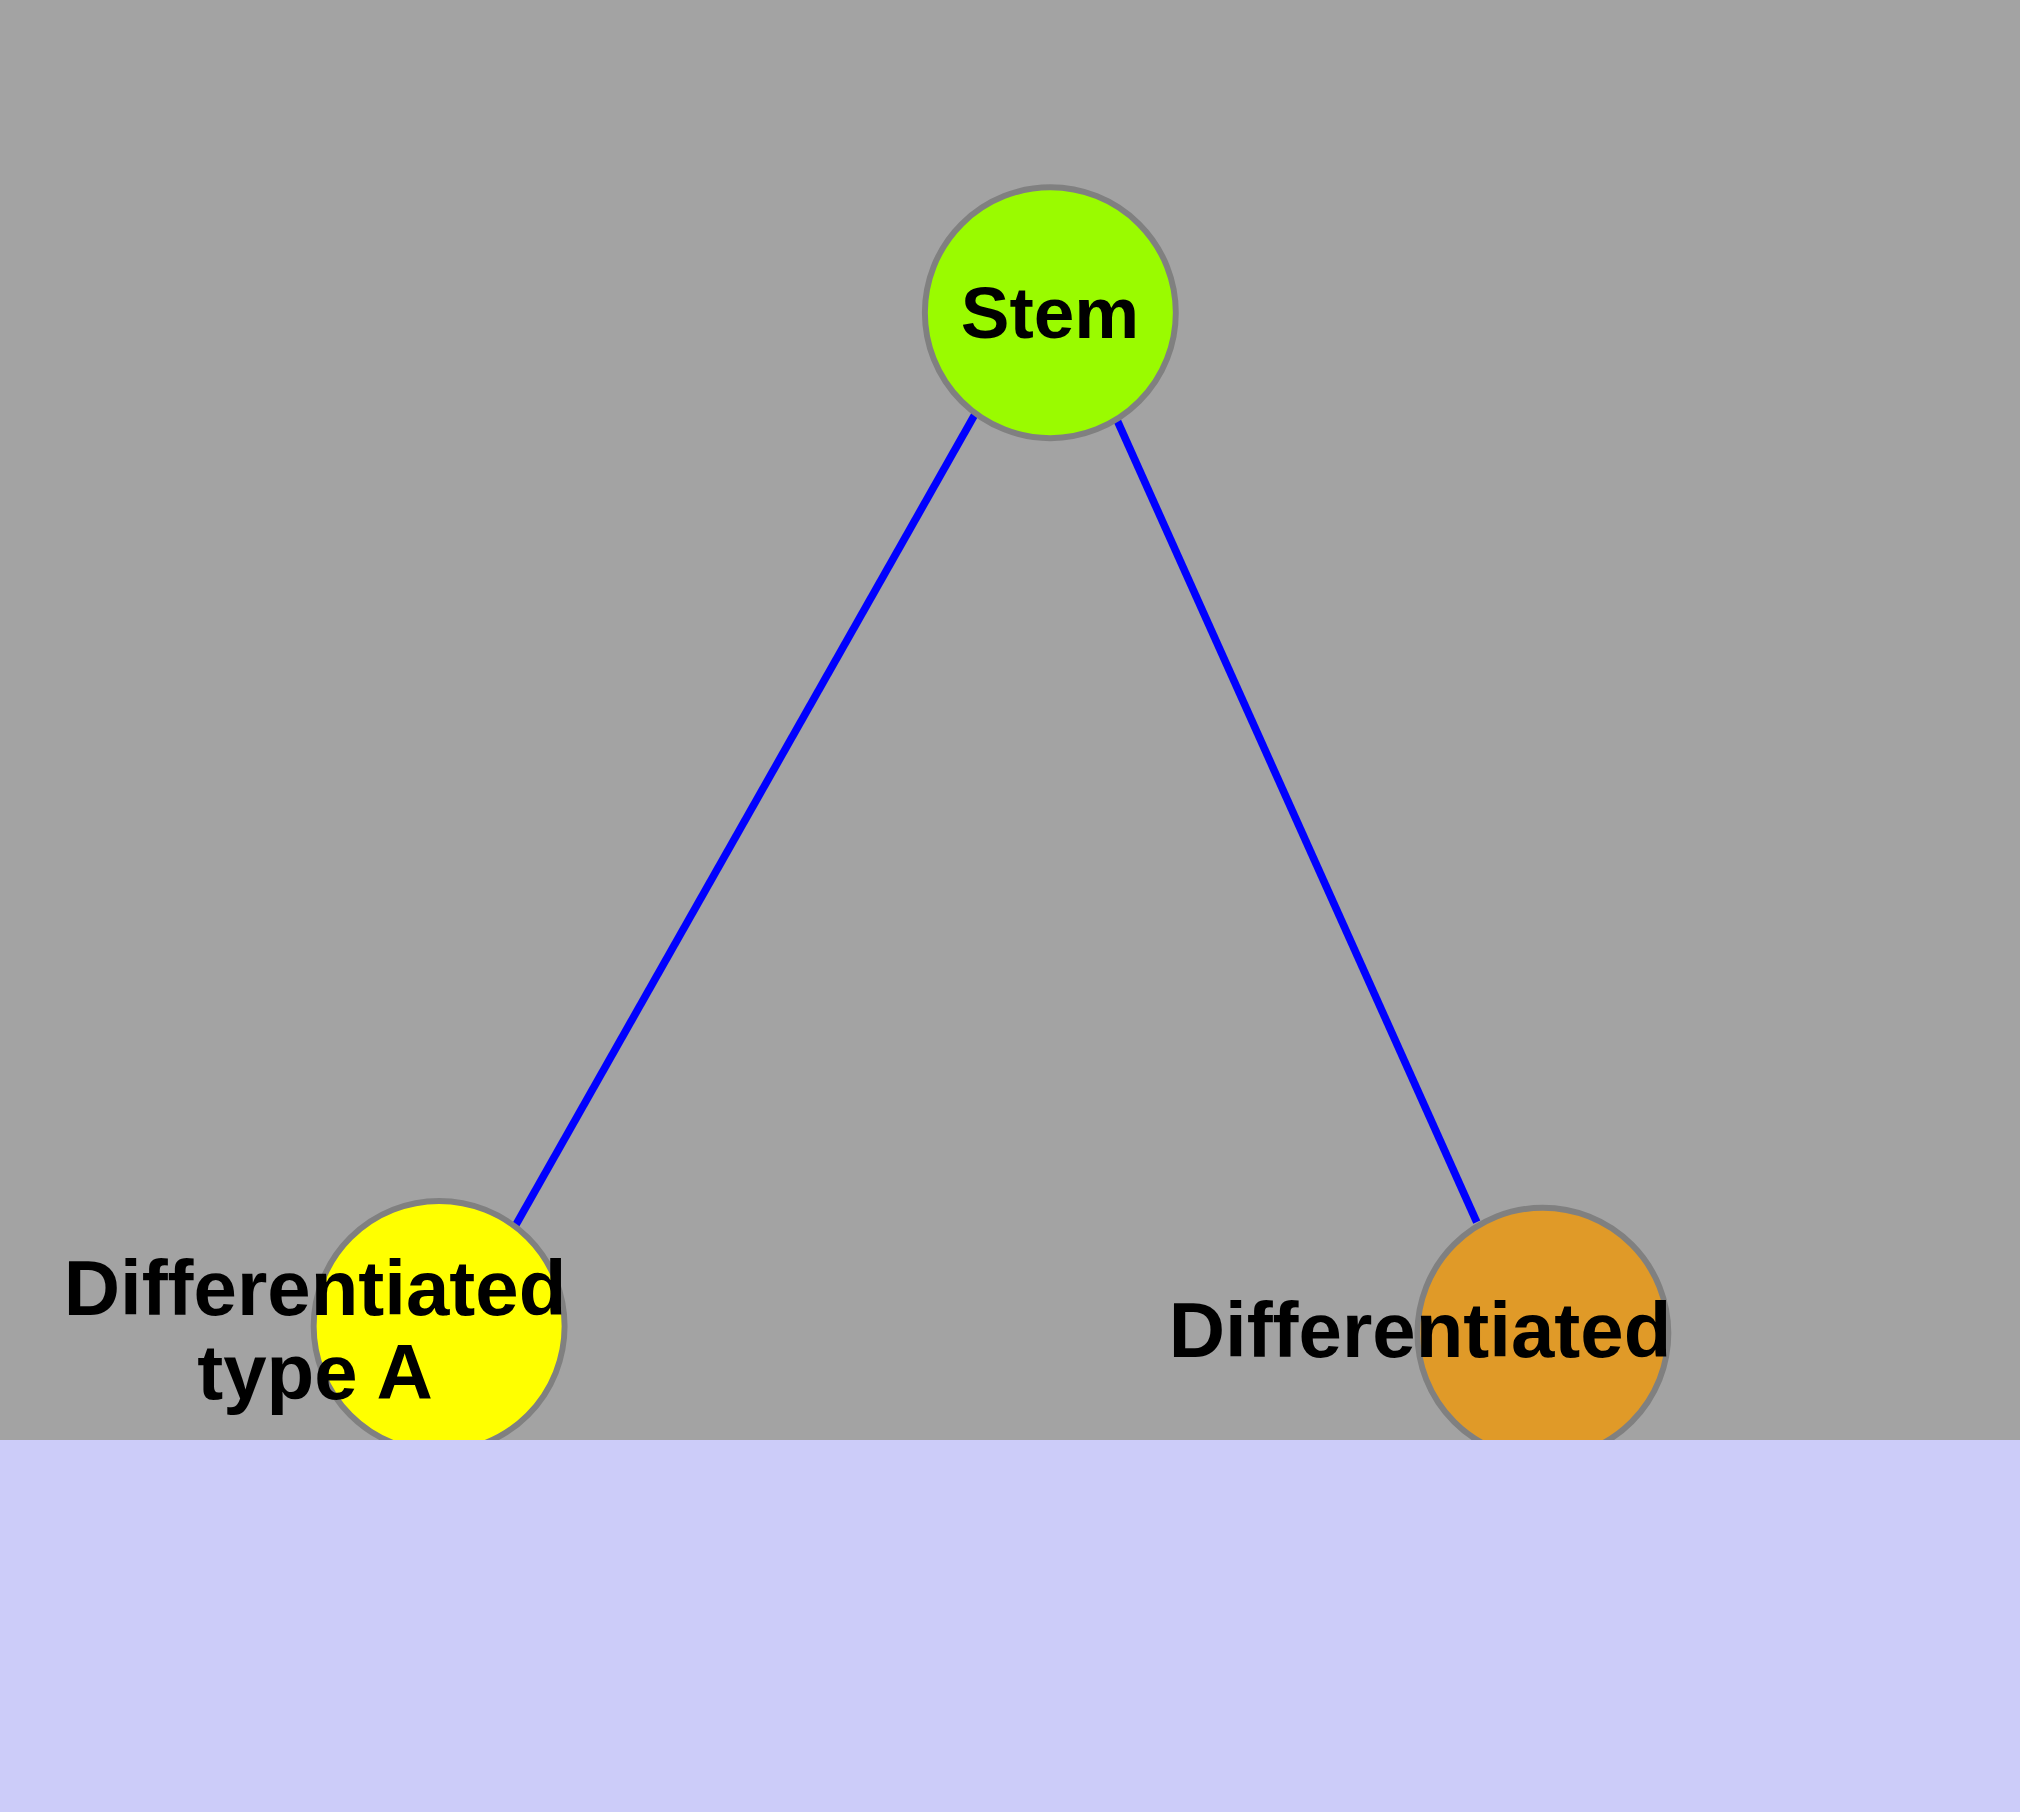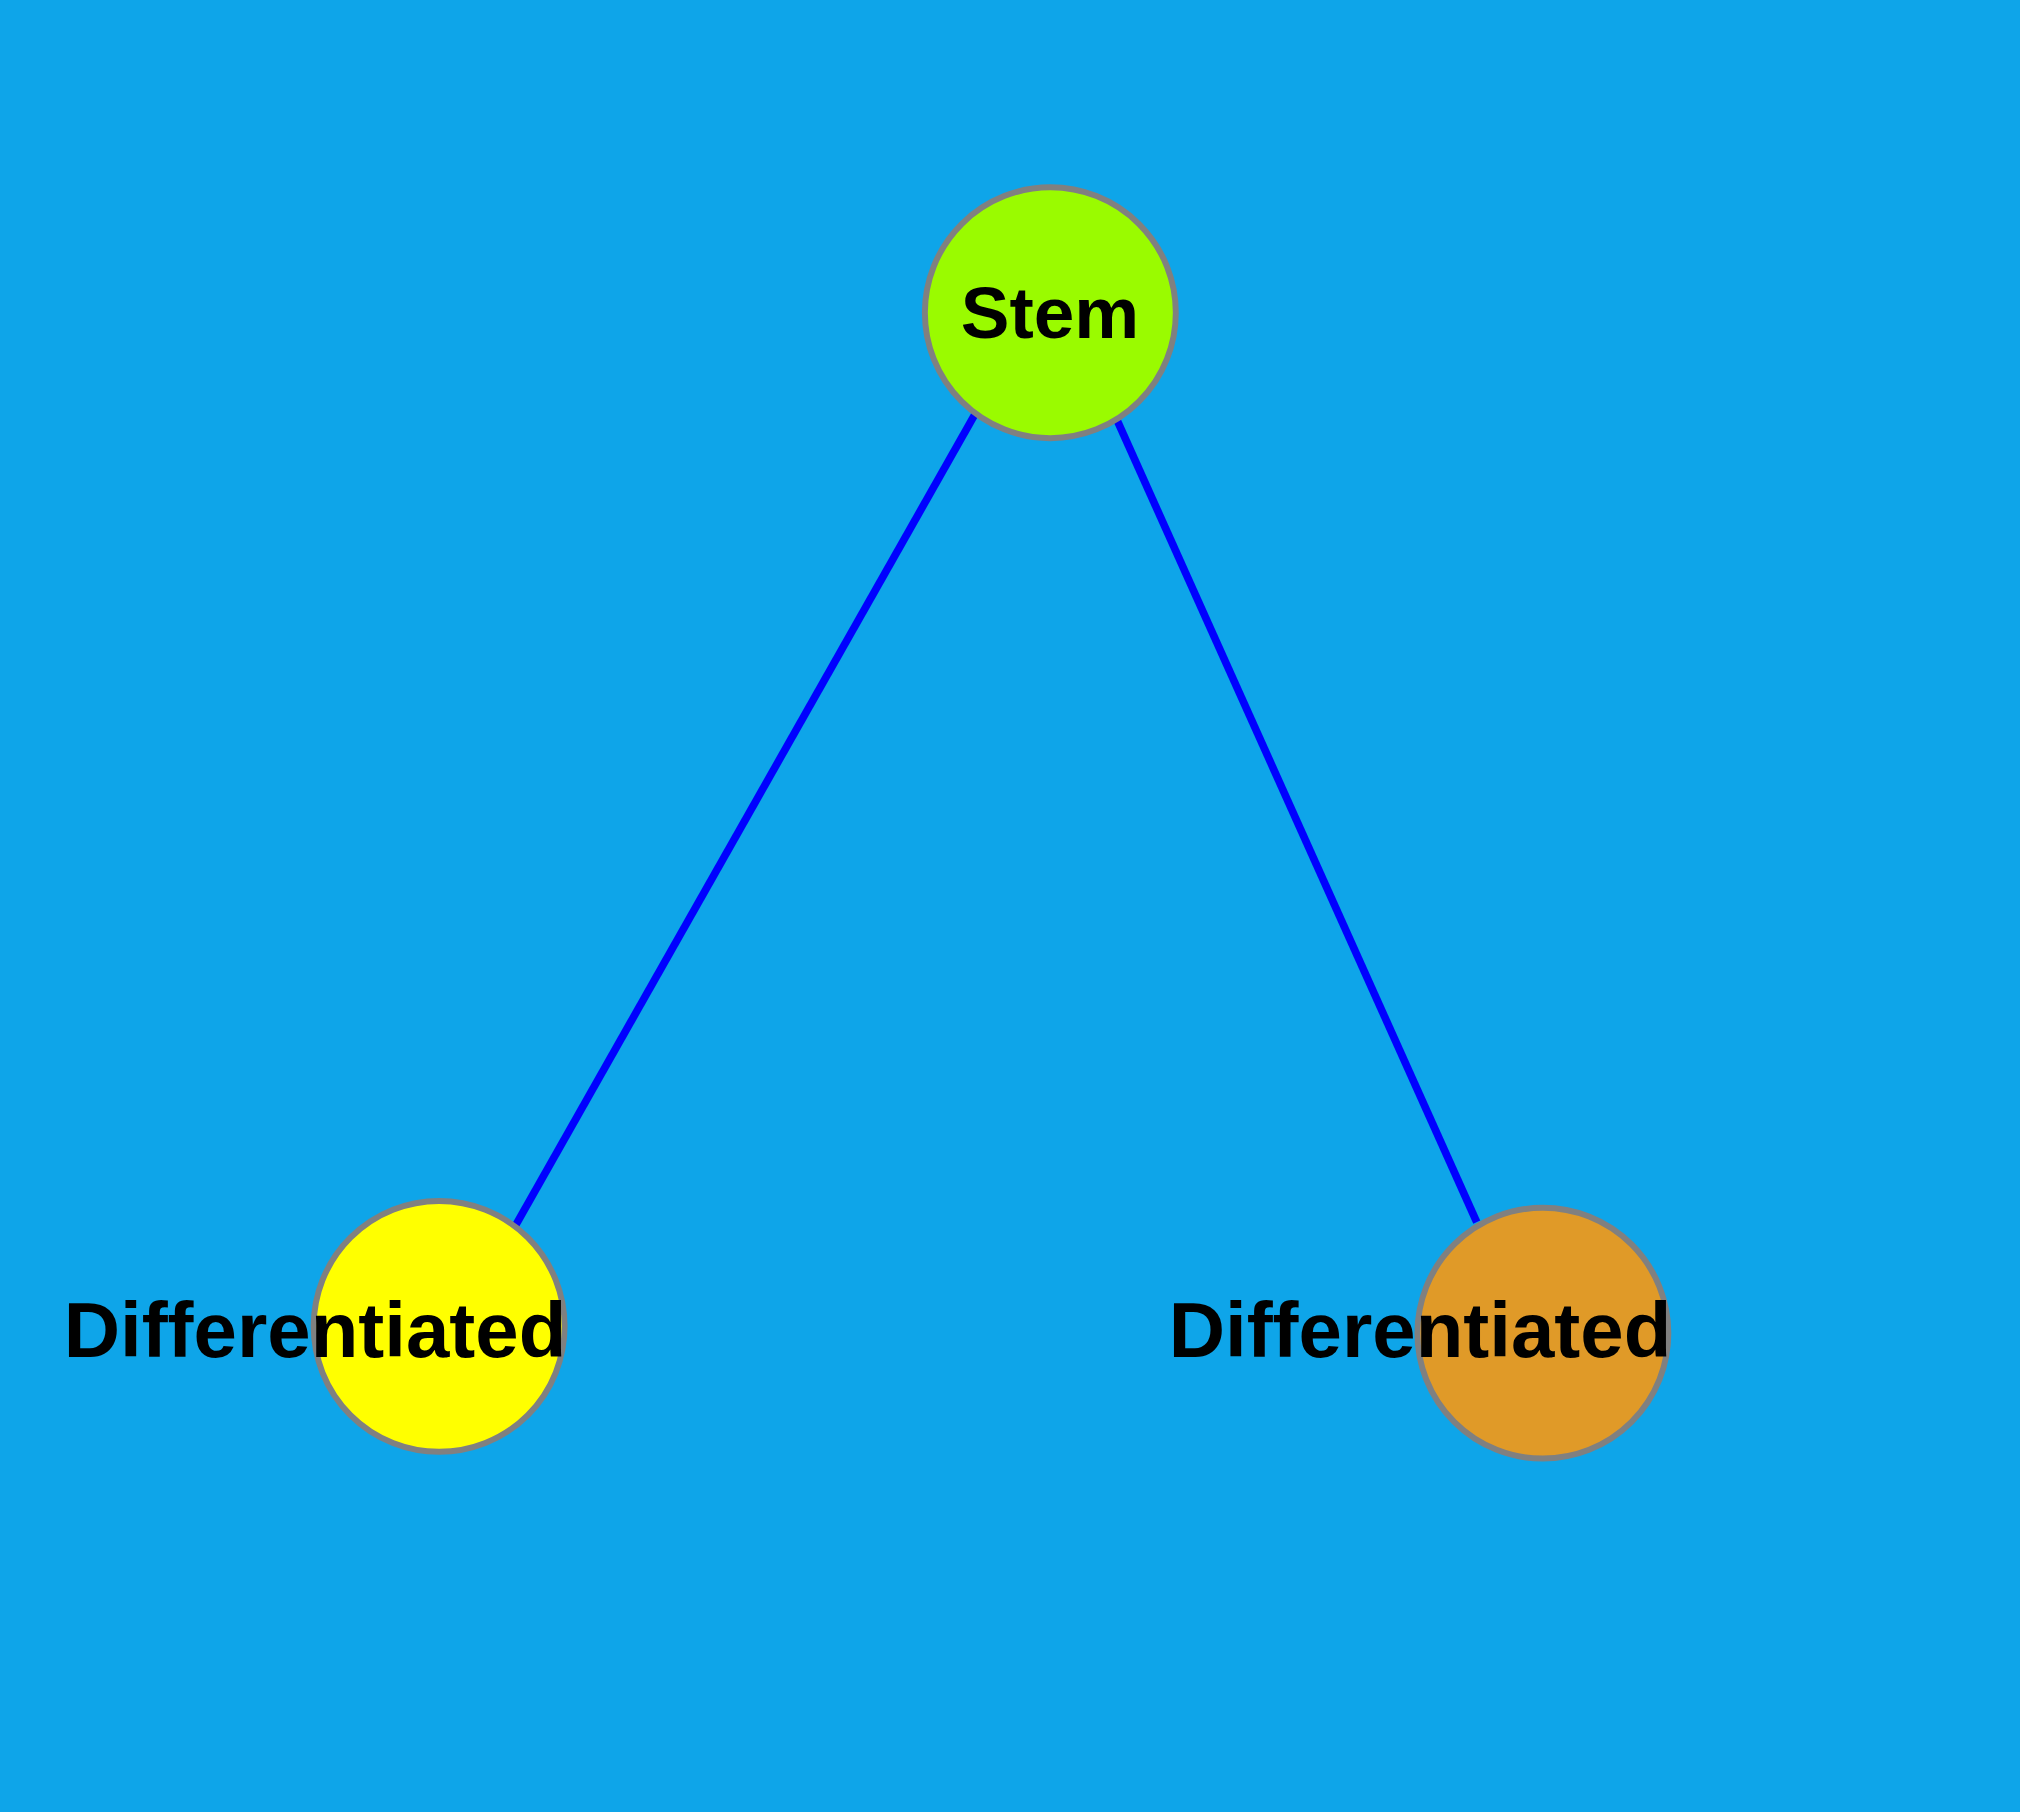--- a/index.html
+++ b/index.html
@@ -38,34 +38,34 @@
     font-size: 73px;
   }
   .label-leaf {
     font-size: 78px;
     text-align: center;
   }
 </style>
 </head>
 <body>
 
-<div id="canvas" style="width: 2021px; height: 1812px; background: #0ea5e9;">
+<div id="canvas" style="width: 2021px; height: 1440px; background: #a3a3a3;">
 
   <svg id="graph-svg" viewBox="0 0 2384 2138" preserveAspectRatio="none" xmlns="http://www.w3.org/2000/svg">
     <g id="edges-layer">
         <line x1="1150" y1="489" x2="608" y2="1446" stroke="#0000ff" stroke-width="9" stroke-linecap="butt"></line>
         <line x1="1312" y1="483" x2="1742" y2="1442" stroke="#0000ff" stroke-width="9" stroke-linecap="butt"></line>
       </g>
     <g id="nodes-layer">
         <circle cx="1239" cy="369" r="148" fill="#9afb00" stroke="#808080" stroke-width="7"></circle>
         <circle cx="518" cy="1565" r="148" fill="#ffff00" stroke="#808080" stroke-width="7"></circle>
         <circle cx="1820" cy="1573" r="148" fill="#e09a28" stroke="#808080" stroke-width="7"></circle>
       </g>
   </svg>
 
   <div id="labels-layer">
       <div class="node-label label-root" style="left: 1050px; top: 313px; font-size: 73px;"><div>Stem</div></div>
-      <div class="node-label label-leaf" style="left: 315px; top: 1330px; font-size: 78px;"><div>Differentiated</div></div>
+      <div class="node-label label-leaf" style="left: 315px; top: 1330px; font-size: 78px;"><div>Differentiated</div><div>type A</div></div>
       <div class="node-label label-leaf" style="left: 1420px; top: 1330px; font-size: 78px;"><div>Differentiated</div></div>
     </div>
 
 </div>
 
 
 </body></html>

